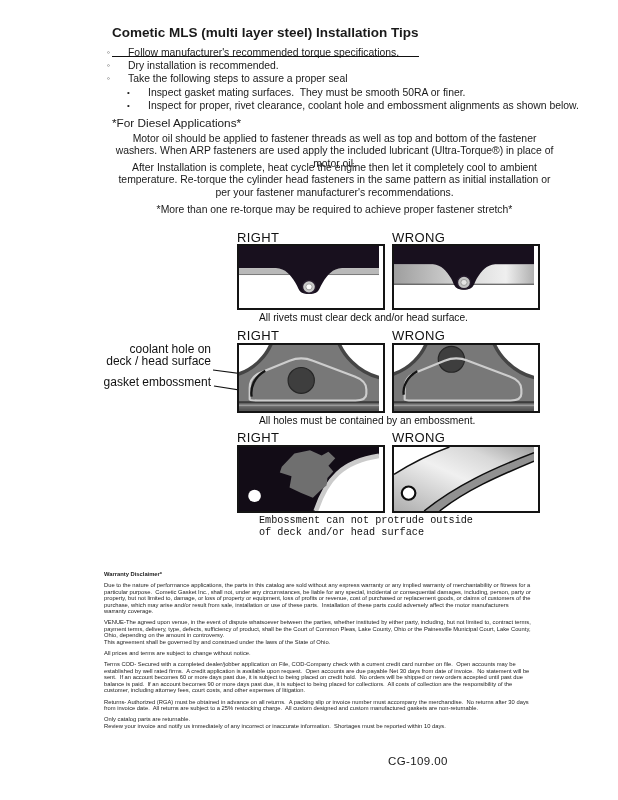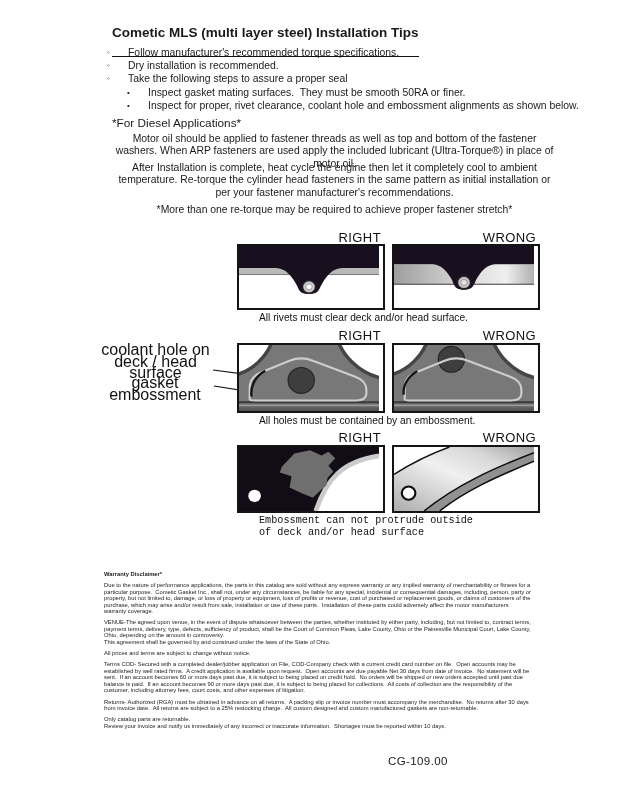--- a/index.html
+++ b/index.html
@@ -23,25 +23,25 @@
   
   .tips{left:107px;top:46px;width:480px;font-size:10.4px;line-height:13.2px;}
   .tip-row{display:flex;align-items:flex-start;}
   .tip-marker{width:7px;flex:0 0 7px;font-size:8px;line-height:13.2px;color:#222;}
   .sub{padding-left:20px;}
   .tip-text{white-space:pre-wrap;padding-left:14px;}
   
   .diesel-heading{left:112px;top:116px;font-size:11.8px;font-weight:normal;}
   .body-para{left:112px;font-size:10.4px;line-height:12.4px;width:445px;white-space:pre-wrap;text-align:center;}
   
-  .fig-label{width:144px;text-align:right;font-size:13px;letter-spacing:0.4px;color:#111;}
+  .fig-label{width:144px;text-align:left;font-size:13px;letter-spacing:0.4px;color:#111;}
   .fig-box{width:144px;border:2px solid #141414;background:#fff;}
   .fig-box svg{display:block;}
   .fig-caption{font-size:10.2px;line-height:11.5px;color:#111;white-space:pre-wrap;margin-left:22px;}
-  .annot{font-size:16px;line-height:11.5px;text-align:center;color:#111;}
+  .annot{font-size:12px;line-height:11.5px;text-align:right;color:#111;}
   
   .legal{left:104px;top:571px;width:428px;font-size:5.8px;line-height:6.4px;color:#222;}
   .legal p{margin:0 0 5px 0;white-space:pre-wrap;}
   .legal .lp-head{font-weight:bold;margin-bottom:5px;}
   
   .page-code{left:388px;top:755px;font-size:11.5px;letter-spacing:0.4px;color:#1a1a1a;}
 </style>
 </head>
 <body>
 

